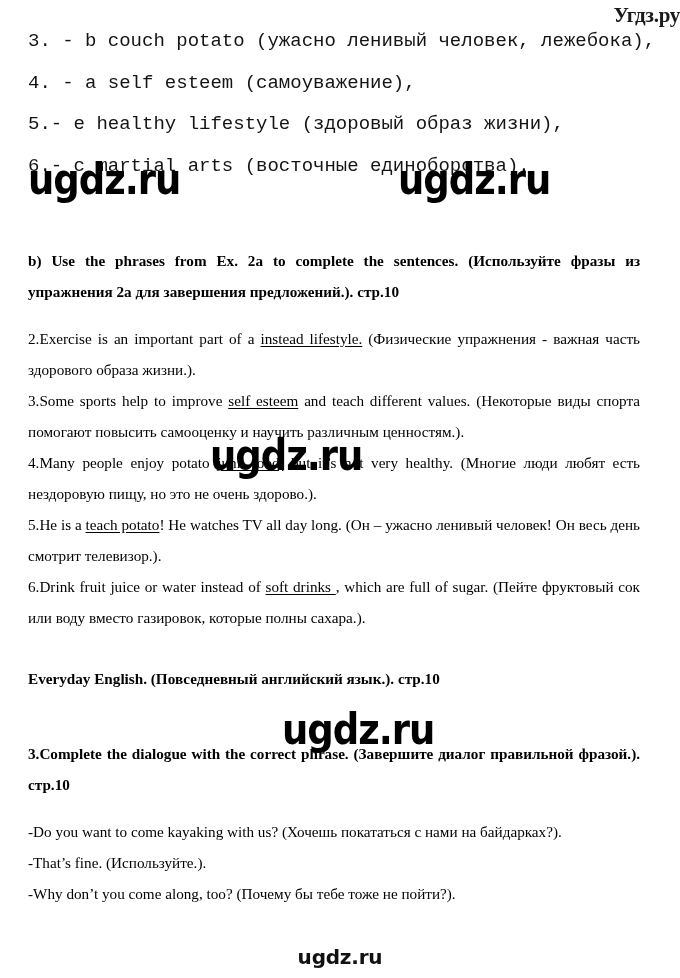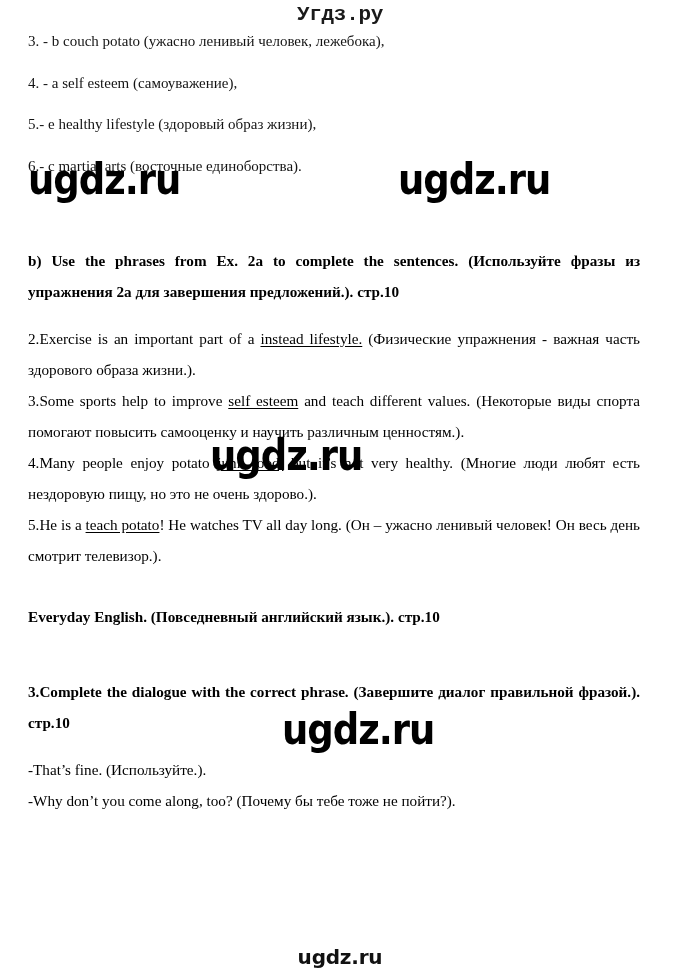--- a/index.html
+++ b/index.html
@@ -15,42 +15,43 @@
     font-family: "Liberation Serif", "DejaVu Serif", serif;
     color: #111111;
   }
 
   
   .site-logo {
     position: absolute;
     top: 2px;
     left: 0;
     width: 680px;
-    text-align: center;
-    font-family: Liberation Mono, monospace;
+    text-align: right;
+    font-family: Liberation Serif, serif;
     font-weight: 700;
     font-size: 21px;
     letter-spacing: -0.3px;
     color: #1a1a1a;
     line-height: 26px;
   }
 
   
   .doc {
     position: absolute;
     top: 34px;
     left: 28px;
     width: 612px;
   }
 
   .line {
-    font-size: 15px;
+    font-size: 19px;
     line-height: 15.2px;
     color: #141414;
     white-space: nowrap;
+    font-family: Liberation Mono, monospace;
   }
 
   
   .toplist .line {
     margin-bottom: 26.5px;
   }
   .toplist {
     margin-bottom: 0;
   }
 
@@ -145,35 +146,39 @@
   </p>
 
   <p class="para">
     <span>4.</span><span>Many people enjoy potato </span><span class="u">junk food,</span><span> but it’s not very healthy. (Многие люди любят есть нездоровую пищу, но это не очень здорово.).</span>
   </p>
 
   <p class="para">
     <span>5.</span><span>He is a </span><span class="u">teach potato</span><span>! He watches TV all day long. (Он – ужасно ленивый человек! Он весь день смотрит телевизор.).</span>
   </p>
 
+  <p class="para">
+    <span>6.</span><span>Drink fruit juice or water instead of </span><span class="u">soft drinks </span><span>, which are full of sugar. (Пейте фруктовый сок или воду вместо газировок,  которые полны сахара.).</span>
+  </p>
 
   <div class="spacer-md"></div>
 
   <p class="para bold">
     <span>Everyday English. (Повседневный английский язык.). стр.10</span>
   </p>
 
   <div class="spacer-lg"></div>
 
   <p class="para bold">
     <span>3.Complete the dialogue with the correct phrase. (Завершите диалог правильной фразой.). стр.10</span>
   </p>
 
   <div class="spacer-sm"></div>
 
+  <p class="para">-Do you want to come kayaking with us? (Хочешь покататься с нами на байдарках?).</p>
   <p class="para">-That’s fine. (Используйте.).</p>
   <p class="para">-Why don’t you come along, too? (Почему бы тебе тоже не пойти?).</p>
 
 </div>
 
 <div class="wm wm-1">ugdz.ru</div>
 <div class="wm wm-2">ugdz.ru</div>
 <div class="wm wm-3">ugdz.ru</div>
 <div class="wm wm-4">ugdz.ru</div>
 <div class="wm-foot">ugdz.ru</div>

